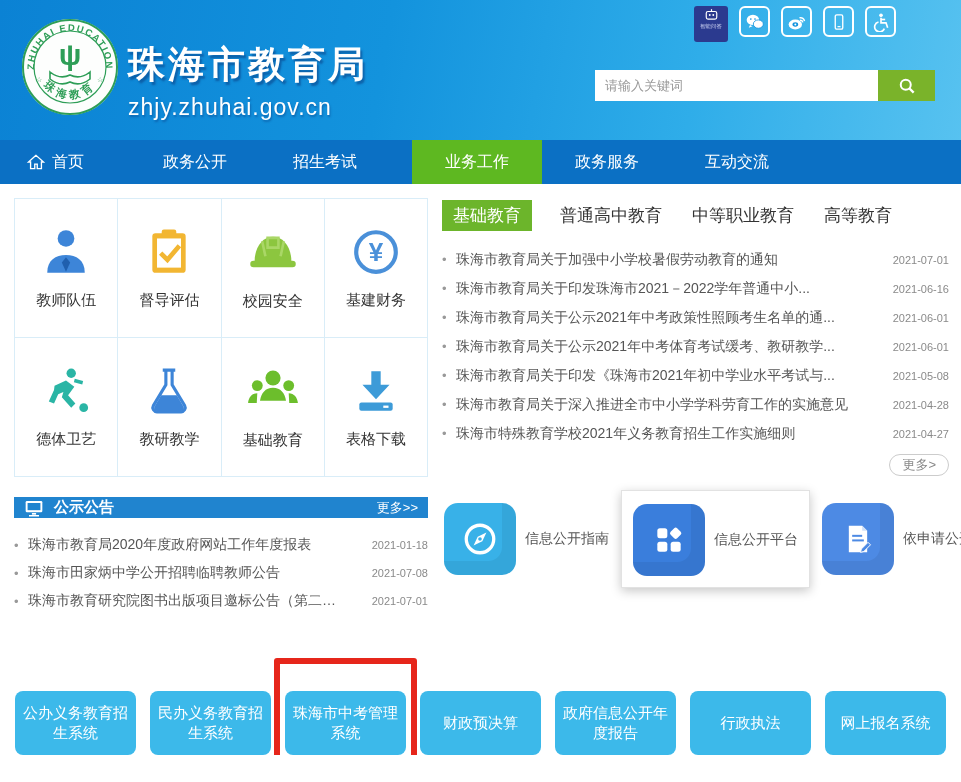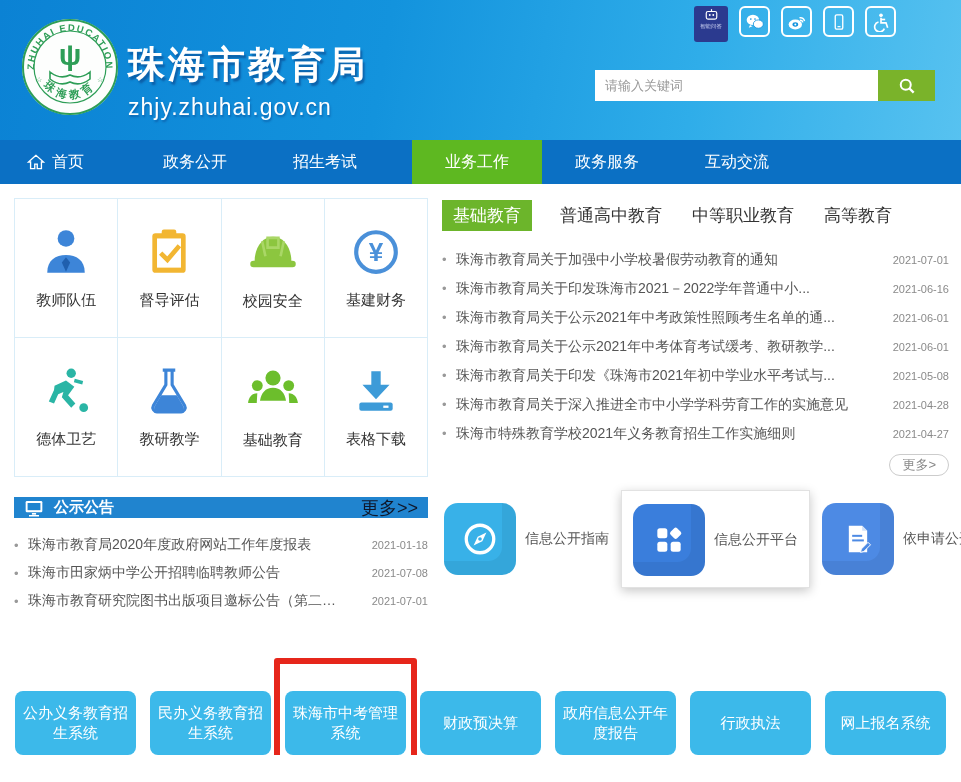--- a/index.html
+++ b/index.html
@@ -61,21 +61,21 @@
   .more-pill-row { display:flex; justify-content:flex-end; margin-top:6px; }
   .more-pill { font-size:13px; color:#888; border:1px solid #ccc; border-radius:11px;
     padding:1px 12px; cursor:pointer; background:#fff; }
 
   
   .row2 { display:flex; gap:16px; margin-top:20px; align-items:flex-start; }
   .notices { width:414px; }
   .notices-head { height:21px; background:#2084cf; display:flex; align-items:center;
     padding:0 10px; gap:10px; }
   .notices-title { color:#fff; font-size:15px; font-weight:bold; flex:1; }
-  .notices-more { color:#0f172a; font-size:18px; cursor:pointer; }
+  .notices-more { color:#ffffff; font-size:13px; cursor:pointer; }
   .notices-list { margin-top:13px; }
   .notices-list .news-item { height:28px; }
 
   .apps { display:flex; align-items:flex-start; gap:12px; padding-top:6px; }
   .app { display:flex; flex-direction:row; align-items:center; gap:9px; cursor:pointer; }
   .app-ico { width:72px; height:72px; border-radius:14px; display:flex;
     align-items:center; justify-content:center;
     box-shadow:inset -14px -14px 0 rgba(0,0,0,.06); }
   .app-label { font-size:14px; color:#555; white-space:nowrap; }
   .app.highlighted { background:#fff; border:1px solid #e2e2e2;

